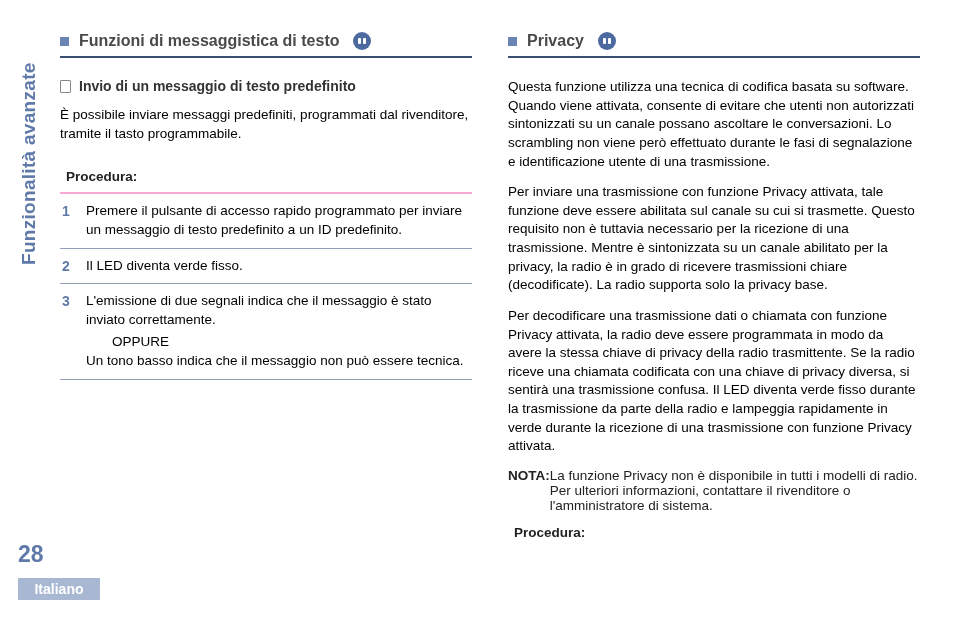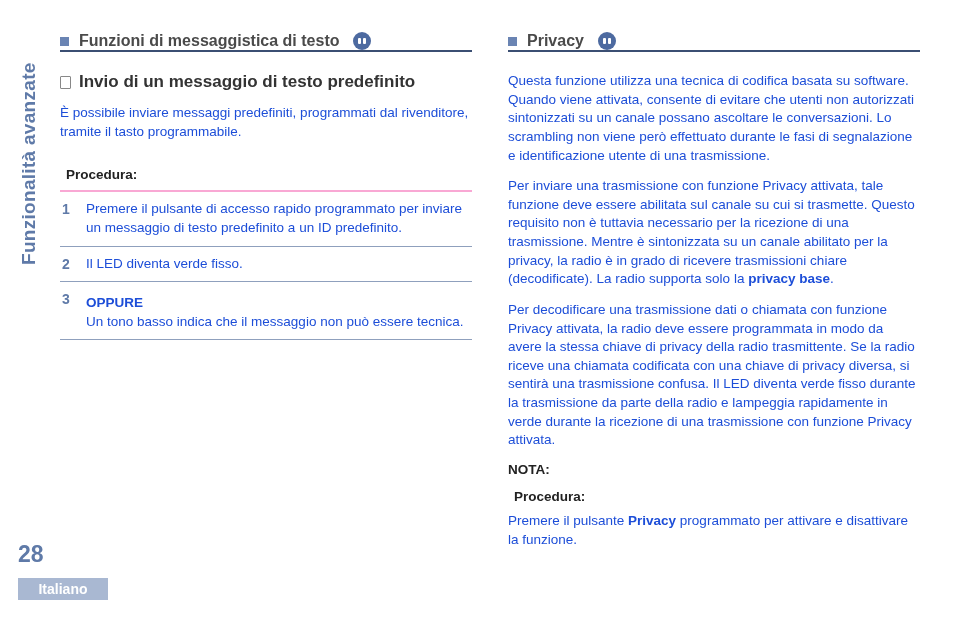--- a/index.html
+++ b/index.html
@@ -1,41 +1,41 @@
 <!DOCTYPE html>
 <html><head>
 <meta charset="utf-8">
 <style>
   * { margin: 0; padding: 0; box-sizing: border-box; }
   html, body { width: 954px; height: 618px; background: #fff; font-family: Arial, Helvetica, sans-serif; color: #222; }
   .page { position: relative; width: 954px; height: 618px; }
   .side-label { position: absolute; left: 18px; top: 265px; transform: rotate(-90deg); transform-origin: left top; color: #5f7aa8; font-weight: bold; font-size: 19px; letter-spacing: 0.3px; white-space: nowrap; }
   .page-num { position: absolute; left: 18px; bottom: 50px; color: #5f7aa8; font-weight: bold; font-size: 23px; }
-  .lang-bar { position: absolute; left: 18px; bottom: 18px; width: 90px; height: 22px; background: #a9b8d2; color: #fff; font-weight: bold; font-size: 14px; text-align: center; line-height: 22px; }
+  .lang-bar { position: absolute; left: 18px; bottom: 18px; width: 82px; height: 22px; background: #a9b8d2; color: #fff; font-weight: bold; font-size: 14px; text-align: center; line-height: 22px; }
   .cols { position: absolute; left: 60px; top: 32px; right: 34px; bottom: 20px; display: flex; gap: 36px; }
   .col { flex: 1 1 0; }
-  .section-head { display: flex; align-items: center; gap: 10px; border-bottom: 2px solid #3b4f73; margin-bottom: 20px; }
+  .section-head { display: flex; align-items: center; gap: 10px; border-bottom: 2px solid #3b4f73; padding-bottom: 6px; margin-bottom: 20px; }
   .section-head .sq { width: 9px; height: 9px; background: #6a84b3; flex-shrink: 0; }
   .section-head .ttl { font-weight: bold; font-size: 16px; color: #4a4a4a; }
   .section-head .badge { width: 18px; height: 18px; border-radius: 50%; background: #4d6aa0; display: flex; align-items: center; justify-content: center; margin-left: 4px; }
   .section-head .badge svg { width: 10px; height: 10px; }
-  .subhead { display: flex; align-items: center; gap: 8px; font-weight: bold; font-size: 17px; color: #333; margin-bottom: 12px; margin-top: 6px; }
+  .subhead { display: flex; align-items: center; gap: 8px; font-weight: bold; font-size: 14px; color: #333; margin-bottom: 12px; margin-top: 6px; }
   .subhead .sq-o { width: 11px; height: 13px; border: 1px solid #888; border-radius: 1px; display: inline-block; position: relative; }
   .subhead .sq-o::before { content: ""; position: absolute; left: 2px; top: -3px; width: 11px; height: 13px; border: 1px solid #bbb; background: #fff; border-radius: 1px; z-index: -1; }
-  p, li { font-size: 13.5px; line-height: 1.38; color: #1d4ed8; }
+  p, li { font-size: 13.5px; line-height: 1.38; color: #000000; }
   .intro { margin-bottom: 26px; }
   .proc-label { font-weight: bold; font-size: 13.5px; margin: 10px 0 8px; padding-left: 6px; }
   ol.proc { list-style: none; counter-reset: step; border-top: 2px solid #f9a8d4; }
   ol.proc > li { counter-increment: step; border-bottom: 1px solid #8fa0bd; padding: 8px 0 8px 26px; position: relative; }
   ol.proc > li::before { content: counter(step); position: absolute; left: 2px; top: 8px; color: #5f7aa8; font-weight: bold; font-size: 14px; }
-  .or { font-weight: bold; margin-top: 4px; display: block; }
+  .or { font-weight: normal; margin-top: 4px; display: block; margin-left: 26px; }
   .note-row { display: flex; margin: 10px 0 12px; font-size: 13.5px; }
   .note-row .nlabel { font-weight: bold; white-space: nowrap; }
   .col-right p { margin-bottom: 12px; }
-  b { font-weight: bold; }
+  b { font-weight: normal; }
 </style>
 </head>
 <body>
 <div class="page">
 
   <div class="side-label">Funzionalità avanzate</div>
   <div class="page-num">28</div>
   <div class="lang-bar">Italiano</div>
 
   <div class="cols">
@@ -58,20 +58,21 @@
       </div>
 
       <p class="intro">È possibile inviare messaggi predefiniti, programmati dal rivenditore, tramite il tasto programmabile.</p>
 
       <div class="proc-label">Procedura:</div>
 
       <ol class="proc">
         <li>Premere il pulsante di accesso rapido programmato per inviare un messaggio di testo predefinito a un ID predefinito.</li>
         <li>Il LED diventa verde fisso.</li>
         <li>
+          <span>L'emissione di due segnali indica che il messaggio è stato inviato correttamente.</span>
           <span class="or">OPPURE</span>
           <span>Un tono basso indica che il messaggio non può essere tecnica.</span>
         </li>
       </ol>
     </div>
 
     <div class="col col-right">
       <div class="section-head">
         <span class="sq"></span>
         <span class="ttl">Privacy</span>
@@ -86,23 +87,21 @@
       <p>Questa funzione utilizza una tecnica di codifica basata su software. Quando viene attivata, consente di evitare che utenti non autorizzati sintonizzati su un canale possano ascoltare le conversazioni. Lo scrambling non viene però effettuato durante le fasi di segnalazione e identificazione utente di una trasmissione.</p>
 
       <p>
         <span>Per inviare una trasmissione con funzione Privacy attivata, tale funzione deve essere abilitata sul canale su cui si trasmette. Questo requisito non è tuttavia necessario per la ricezione di una trasmissione. Mentre è sintonizzata su un canale abilitato per la privacy, la radio è in grado di ricevere trasmissioni chiare (decodificate). La radio supporta solo la </span><b>privacy base</b><span>.</span>
       </p>
 
       <p>Per decodificare una trasmissione dati o chiamata con funzione Privacy attivata, la radio deve essere programmata in modo da avere la stessa chiave di privacy della radio trasmittente. Se la radio riceve una chiamata codificata con una chiave di privacy diversa, si sentirà una trasmissione confusa. Il LED diventa verde fisso durante la trasmissione da parte della radio e lampeggia rapidamente in verde durante la ricezione di una trasmissione con funzione Privacy attivata.</p>
 
       <div class="note-row">
         <span class="nlabel">NOTA:</span>
+        <span>La funzione Privacy non è disponibile in tutti i modelli di radio. Per ulteriori informazioni, contattare il rivenditore o l'amministratore di sistema.</span>
       </div>
 
       <div class="proc-label">Procedura:</div>
 
-      <p>
-        <span>Premere il pulsante </span><b>Privacy</b><span> programmato per attivare e disattivare la funzione.</span>
-      </p>
     </div>
 
   </div>
 </div>
 
 </body></html>

